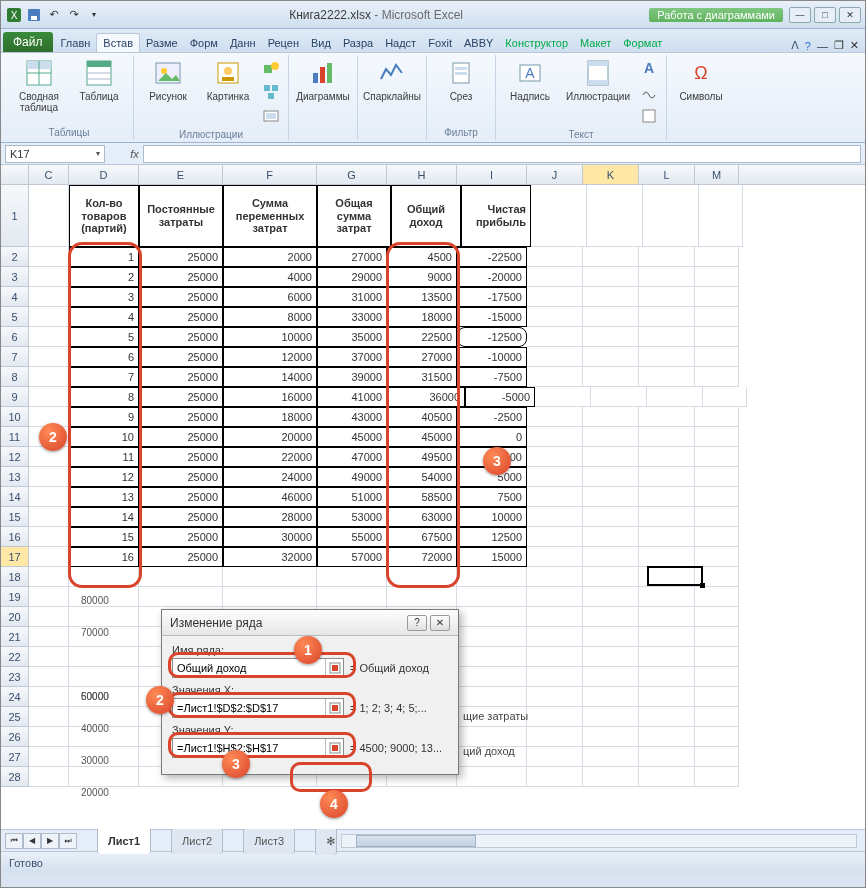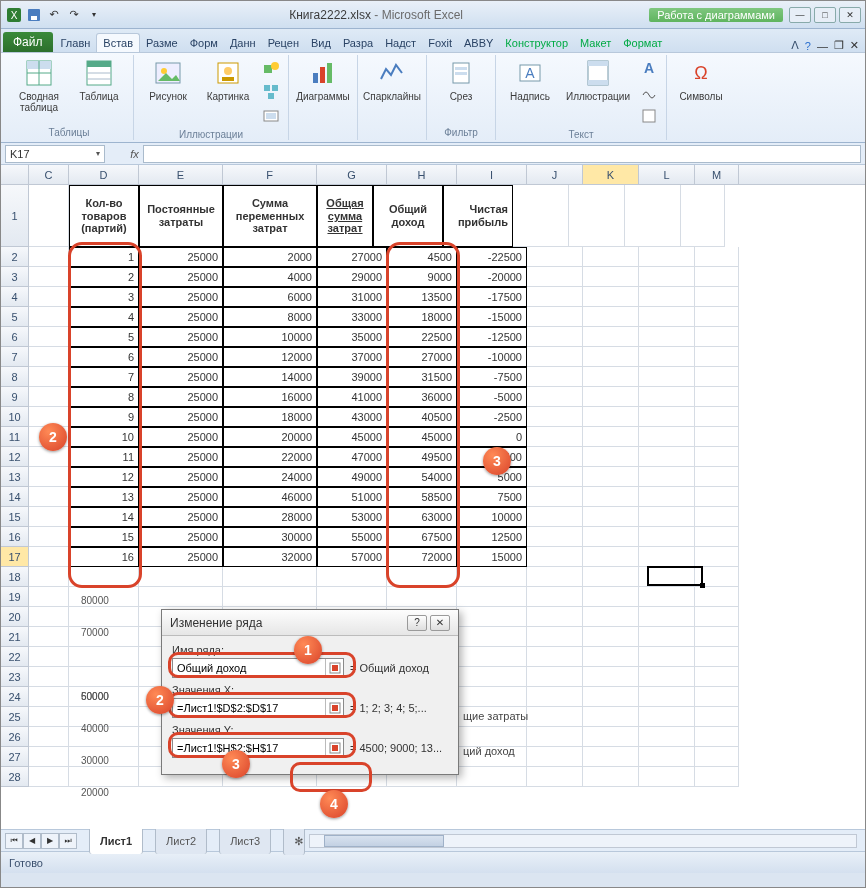--- a/index.html
+++ b/index.html
@@ -62,21 +62,21 @@
 .dlg-input { flex: 0 0 172px; height: 20px; border: 1px solid #8a8a8a; background: #fff; display: flex; align-items: center; }
 .dlg-input input { border: none; width: 100%; height: 100%; padding: 0 4px; font-size: 11px; outline: none; }
 .dlg-refbtn { width: 18px; height: 18px; border-left: 1px solid #bbb; display: flex; align-items: center; justify-content: center; flex-shrink: 0; }
 .dlg-preview { font-size: 11px; color: #333; }
 .dlg-buttons { display: flex; justify-content: flex-end; gap: 8px; margin-top: 8px; }
 .dlg-btn { min-width: 68px; height: 22px; border: 1px solid #8a8a8a; background: linear-gradient(#fdfdfd,#e3e3e3); border-radius: 3px; font-size: 11px; display: flex; align-items: center; justify-content: center; }
 .dlg-btn.default { border: 1px solid #4a7dbf; box-shadow: 0 0 0 1px #a9c6eb inset; }
 .sheet-tabs { height: 22px; background: #e4edf8; border-top: 1px solid #b8c8db; display: flex; align-items: center; padding: 0 4px; }
 .nav-btns { display: flex; gap: 0; }
 .nav-btn { width: 18px; height: 16px; border: 1px solid #b0bcca; background: #eef3fa; display: flex; align-items: center; justify-content: center; font-size: 8px; }
-.stab { padding: 7px 10px; background: #fff; border: 1px solid #b0bcca; border-bottom: none; margin-left: 12px; font-size: 11px; border-radius: 0 0 3px 3px; }
+.stab { padding: 7px 10px; background: #fff; border: 1px solid #b0bcca; border-bottom: none; margin-left: 20px; font-size: 11px; border-radius: 0 0 3px 3px; }
 .stab.inactive { background: #dfe7f2; color: #555; }
 .hscroll { flex: 1; height: 14px; background: #eef3fa; border: 1px solid #c0c8d4; margin: 0 4px; position: relative; }
 .hscroll .thumb { position: absolute; left: 14px; top: 0; height: 12px; width: 120px; background: linear-gradient(#d8e2ef,#c3d1e3); border: 1px solid #9fb1c8; }
 .statusbar { height: 22px; background: linear-gradient(#e9f0f8,#d4e0ef); border-top: 1px solid #b8c8db; display: flex; align-items: center; padding: 0 8px; font-size: 11px; color: #3b506e; }
 .status-right { margin-left: auto; display: flex; align-items: center; gap: 6px; }
 .view-btn { width: 20px; height: 16px; border: 1px solid #b0bcca; background: #eef3fa; }
 .zoom-slider { width: 100px; height: 4px; background: #b0bcca; position: relative; }
 .zoom-slider .knob { position: absolute; left: 48px; top: -4px; width: 8px; height: 12px; background: #eef3fa; border: 1px solid #8aa; }
 .legend-text { position: absolute; font-size: 11px; color: #444; }
 svg { display: block; }
@@ -345,21 +345,21 @@
           <div class="ch" style="width: 44px;">M</div>
         </div>
     </div>
     <div class="grid-body" id="grid-body">
         <div class="row hdr">
           <div class="rh" style="height: 62px;">1</div>
           <div class="cell" style="width: 40px;"></div>
           <div class="cell th" style="width: 70px;">Кол-во товаров (партий)</div>
           <div class="cell th" style="width: 84px;">Постоянные затраты</div>
           <div class="cell th" style="width: 94px;">Сумма переменных затрат</div>
-          <div class="cell th" style="width: 56px; text-decoration: underline;">Общая сумма затрат</div>
+          <div class="cell th" style="width: 74px;">Общая сумма затрат</div>
           <div class="cell th" style="width: 70px;">Общий доход</div>
           <div class="cell th" style="width: 70px; text-align: right;">Чистая прибыль</div>
           <div class="cell" style="width: 56px;"></div>
           <div class="cell" style="width: 56px;"></div>
           <div class="cell" style="width: 56px;"></div>
           <div class="cell" style="width: 44px;"></div>
         </div>
         <div class="row">
           <div class="rh">2</div>
           <div class="cell" style="width: 40px;"></div>
@@ -417,21 +417,21 @@
           <div class="cell" style="width: 44px;"></div>
         </div>
         <div class="row">
           <div class="rh">6</div>
           <div class="cell" style="width: 40px;"></div>
           <div class="cell tb" style="width: 70px;">5</div>
           <div class="cell tb" style="width: 84px;">25000</div>
           <div class="cell tb" style="width: 94px;">10000</div>
           <div class="cell tb" style="width: 70px;">35000</div>
           <div class="cell tb" style="width: 70px;">22500</div>
-          <div class="cell tb" style="width: 70px;">-12500</div>
+          <div class="cell tb" style="width: 70px; border-radius: 8px;">-12500</div>
           <div class="cell" style="width: 56px;"></div>
           <div class="cell" style="width: 56px;"></div>
           <div class="cell" style="width: 56px;"></div>
           <div class="cell" style="width: 44px;"></div>
         </div>
         <div class="row">
           <div class="rh">7</div>
           <div class="cell" style="width: 40px;"></div>
           <div class="cell tb" style="width: 70px;">6</div>
           <div class="cell tb" style="width: 84px;">25000</div>
@@ -458,21 +458,21 @@
           <div class="cell" style="width: 56px;"></div>
           <div class="cell" style="width: 44px;"></div>
         </div>
         <div class="row">
           <div class="rh">9</div>
           <div class="cell" style="width: 40px;"></div>
           <div class="cell tb" style="width: 70px;">8</div>
           <div class="cell tb" style="width: 84px;">25000</div>
           <div class="cell tb" style="width: 94px;">16000</div>
           <div class="cell tb" style="width: 70px;">41000</div>
-          <div class="cell tb" style="width: 70px;">36000</div>
+          <div class="cell tb" style="width: 78px;">36000</div>
           <div class="cell tb" style="width: 70px;">-5000</div>
           <div class="cell" style="width: 56px;"></div>
           <div class="cell" style="width: 56px;"></div>
           <div class="cell" style="width: 56px;"></div>
           <div class="cell" style="width: 44px;"></div>
         </div>
         <div class="row">
           <div class="rh">10</div>
           <div class="cell" style="width: 40px;"></div>
           <div class="cell tb" style="width: 70px;">9</div>

